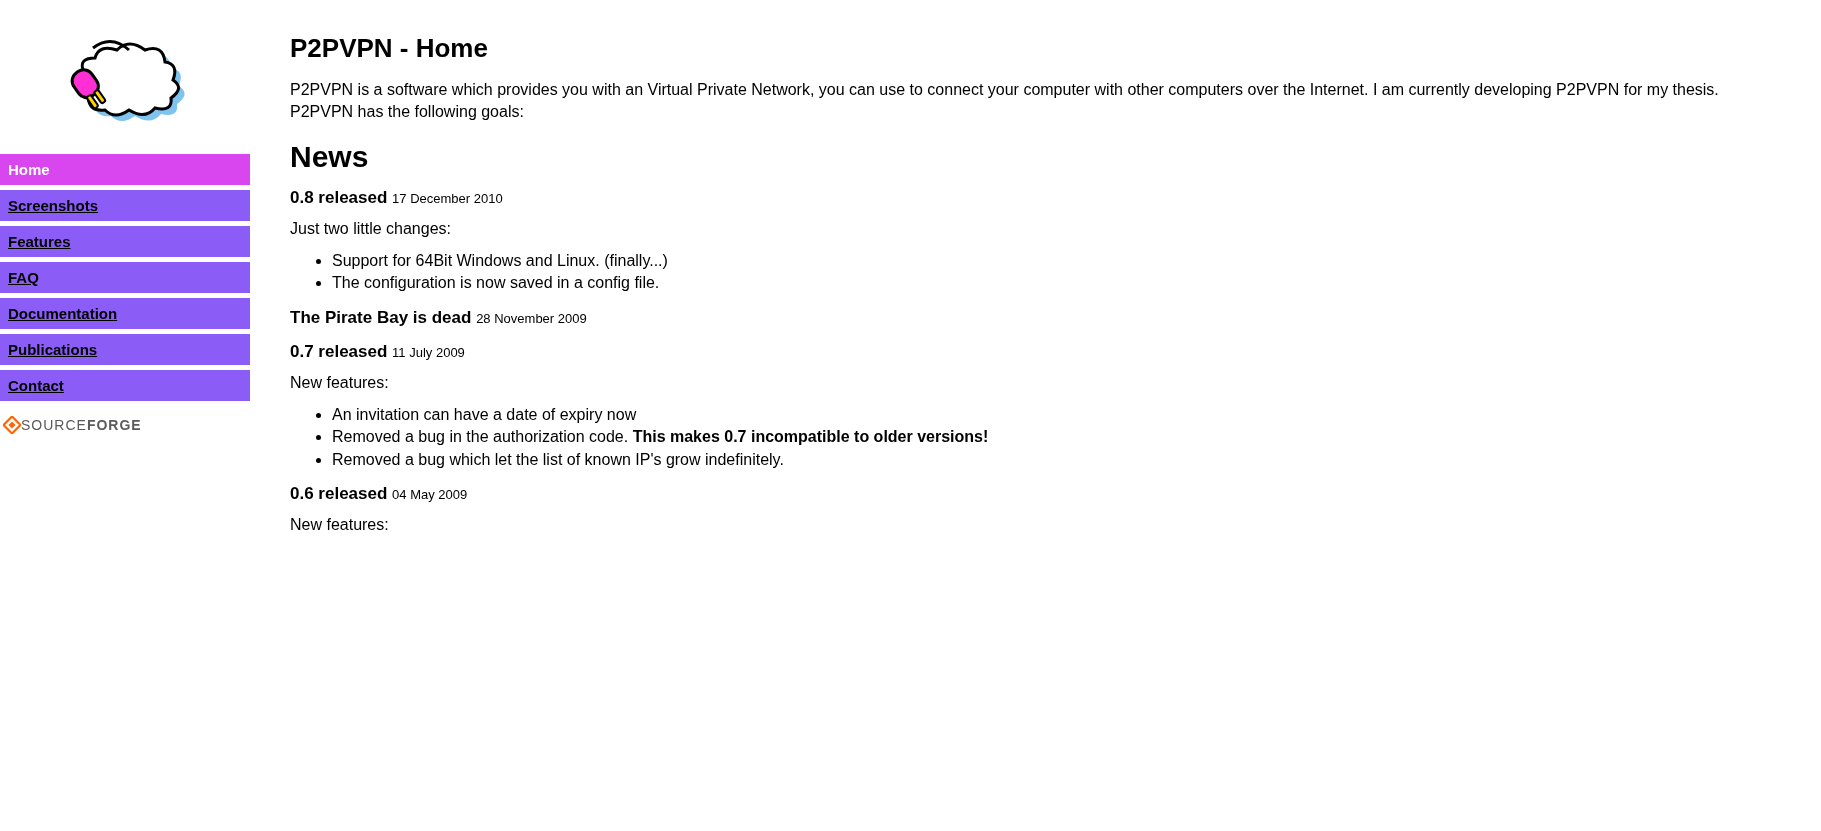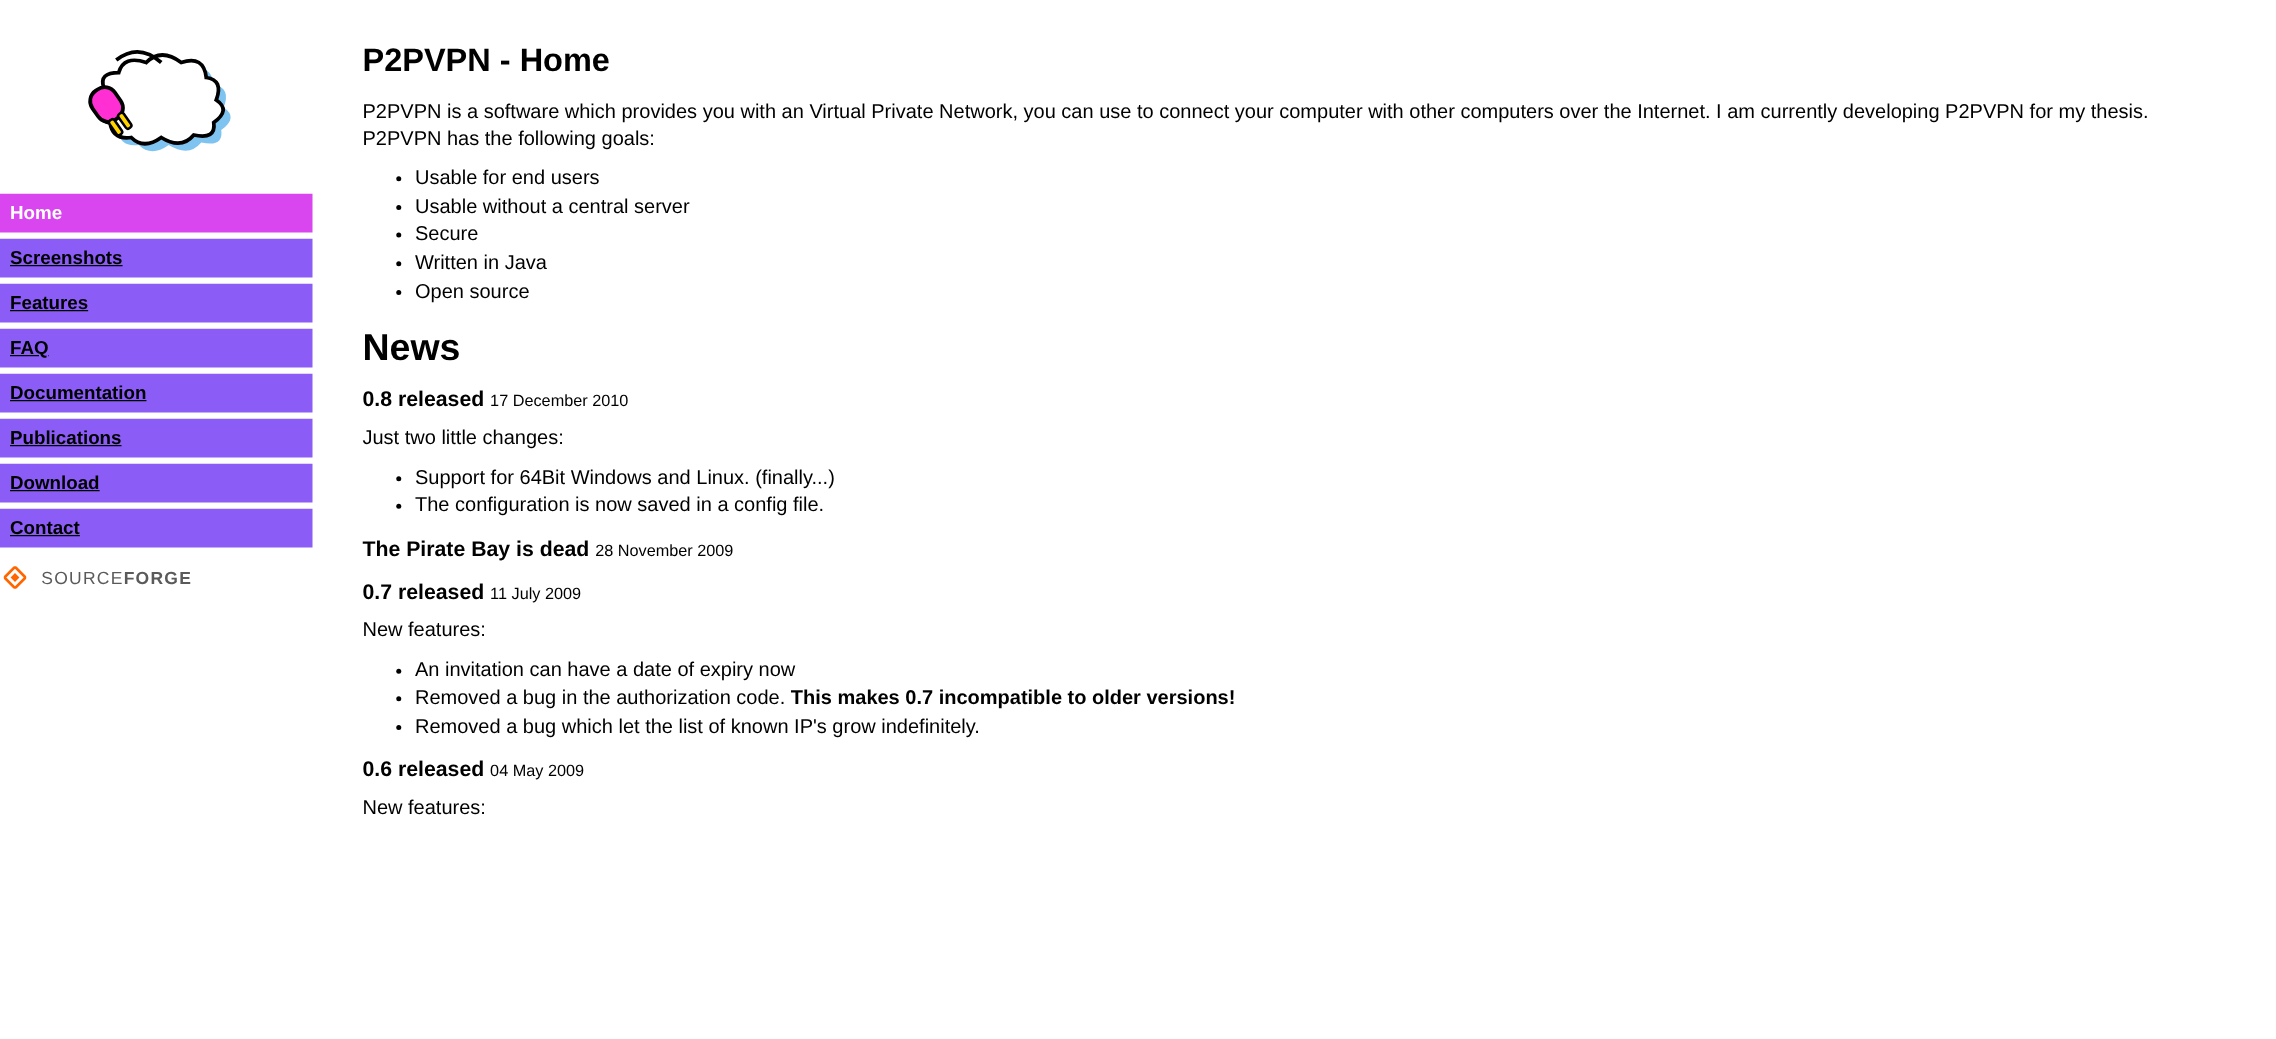--- a/index.html
+++ b/index.html
@@ -39,21 +39,21 @@
     background: #d946ef;
     color: #fff;
     text-decoration: none;
   }
   .sf-badge {
     padding: 10px 3px;
   }
   .sf-logo {
     display: inline-flex;
     align-items: center;
-    gap: 12px;
+    gap: 0;
     color: #5a5a5a;
     font-size: 14px;
     letter-spacing: 1px;
   }
   .sf-diamond {
     width: 18px; height: 18px;
     display: inline-block;
   }
   .content {
     flex: 1;
@@ -104,21 +104,20 @@
       </svg>
     </span>
   </div>
 
   <a class="nav-item active">Home</a>
   <a class="nav-item">Screenshots</a>
   <a class="nav-item">Features</a>
   <a class="nav-item">FAQ</a>
   <a class="nav-item">Documentation</a>
   <a class="nav-item">Publications</a>
-  <a class="nav-item">Download</a>
   <a class="nav-item">Contact</a>
 
   <div class="sf-badge">
     <span class="sf-logo">
       <span class="sf-diamond">
         <svg width="18" height="18" viewBox="0 0 18 18">
           <rect x="3" y="3" width="12" height="12" fill="none" stroke="#ff6600" stroke-width="2.2" transform="rotate(45 9 9)"></rect>
           <rect x="6.5" y="6.5" width="5" height="5" fill="#ff6600" transform="rotate(45 9 9)"></rect>
         </svg>
       </span>
@@ -127,27 +126,20 @@
       </span>
     </span>
   </div>
 </div>
 
 <div class="content">
   <h1>P2PVPN - Home</h1>
 
   <p>P2PVPN is a software which provides you with an Virtual Private Network, you can use to connect your computer with other computers over the Internet. I am currently developing P2PVPN for my thesis. P2PVPN has the following goals:</p>
 
-  <ul>
-    <li>Usable for end users</li>
-    <li>Usable without a central server</li>
-    <li>Secure</li>
-    <li>Written in Java</li>
-    <li>Open source</li>
-  </ul>
 
   <h2>News</h2>
 
   <h3>
     <span>0.8 released</span>
     <span class="date">17 December 2010</span>
   </h3>
   <p>Just two little changes:</p>
   <ul>
     <li>Support for 64Bit Windows and Linux. (finally...)</li>

